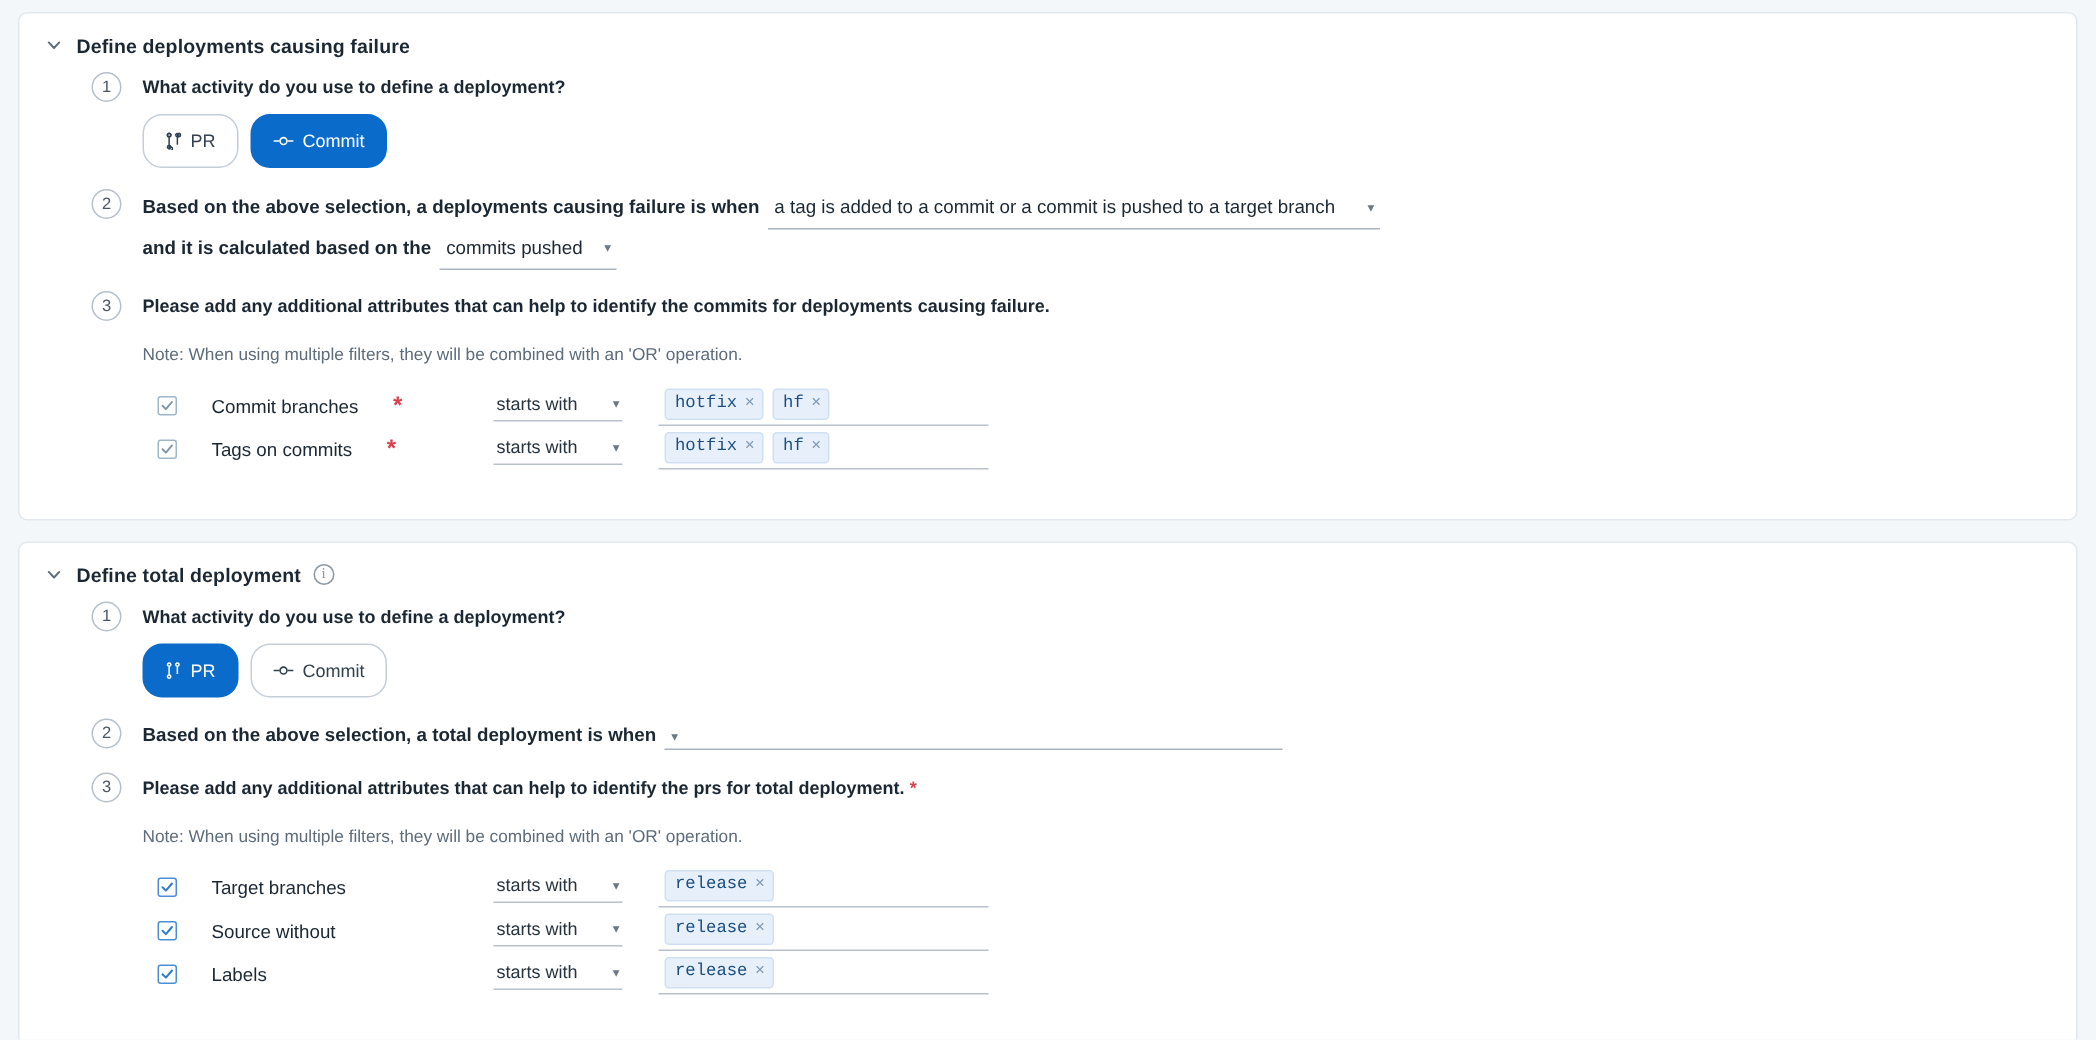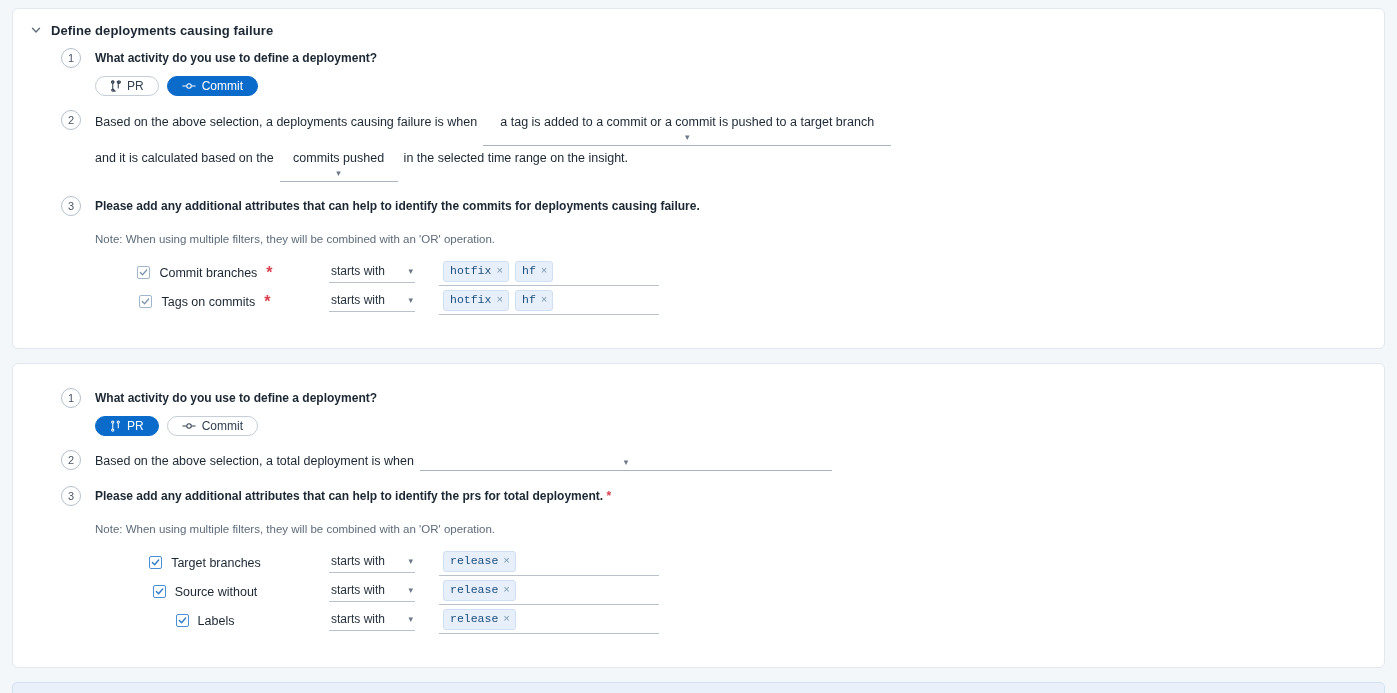--- a/index.html
+++ b/index.html
@@ -90,21 +90,21 @@
     color: #1b2733;
   }
   .req { color: #d93f4c; font-weight: bold; }
 
   
   .activity-row { display: flex; gap: 8px; margin-top: 8px; }
   .pill {
     display: inline-flex;
     align-items: center;
     gap: 6px;
-    height: 20px;
+    height: 36px;
     padding: 0 14px;
     border-radius: 13px;
     border: 1px solid #c5cdd6;
     background: #fff;
     color: #31404f;
     font-size: 12px;
     cursor: pointer;
   }
   .pill.selected {
     background: #0b6bcb;
@@ -116,32 +116,31 @@
   
   .sentence {
     display: flex;
     align-items: baseline;
     flex-wrap: wrap;
     gap: 6px;
     font-size: 12.5px;
     font-weight: bold;
     line-height: 22px;
   }
-  .sentence .plain { font-weight: normal; }
+  .sentence .plain { font-weight: bold; }
   .underline-select {
     display: inline-flex;
     align-items: center;
     justify-content: space-between;
     border-bottom: 1px solid #aab4bf;
     font-weight: normal;
     color: #1b2733;
     font-size: 12.5px;
     padding: 1px 4px 3px 4px;
     cursor: pointer;
-    flex-direction: column;
   }
   .underline-select .caret { color: #6b7886; font-size: 9px; line-height: 9px; }
   .us-wide { min-width: 408px; }
   .us-wide2 { min-width: 412px; }
   .us-mid { min-width: 118px; }
 
   .note {
     font-size: 11.5px;
     color: #5d6b7a;
     font-weight: normal;
@@ -152,24 +151,23 @@
   
   .filters { margin-top: 10px; margin-left: 10px; }
   .filter-row {
     display: flex;
     align-items: center;
     height: 29px;
   }
   .fr-check {
     display: flex;
     align-items: center;
-    gap: 9px;
+    gap: 23px;
     width: 200px;
     flex: 0 0 200px;
-    justify-content: center;
   }
   .checkbox {
     width: 13px; height: 13px;
     border: 1px solid #4a8fd6;
     border-radius: 2px;
     background: #fff;
     display: inline-flex;
     align-items: center;
     justify-content: center;
     flex: 0 0 auto;
@@ -304,21 +302,20 @@
               <span>a tag is added to a commit or a commit is pushed to a target branch</span>
               <span class="caret">▾</span>
             </span>
           </div>
           <div class="sentence">
             <span class="plain">and it is calculated based on the</span>
             <span class="underline-select us-mid">
               <span>commits pushed</span>
               <span class="caret">▾</span>
             </span>
-            <span class="plain">in the selected time range on the insight.</span>
           </div>
         </div>
       </div>
 
       <div class="step">
         <div class="step-gutter">
           <span class="step-num">3</span>
         </div>
         <div class="step-body">
           <div class="step-label">Please add any additional attributes that can help to identify the commits for deployments causing failure.</div>
@@ -379,20 +376,29 @@
             </div>
           </div>
 
         </div>
       </div>
 
     </div>
   </div>
 
   <div class="card">
+    <div class="section-head">
+      <span class="chevron">
+        <svg width="12" height="12" viewBox="0 0 12 12">
+            <path d="M2.5 4.3 L6 8 L9.5 4.3" fill="none" stroke="#5d6b7a" stroke-width="1.3" stroke-linecap="round" stroke-linejoin="round"></path>
+          </svg>
+      </span>
+      <span class="section-title">Define total deployment</span>
+      <span class="info-dot">i</span>
+    </div>
 
     <div class="steps">
 
       <div class="step">
         <div class="step-gutter">
           <span class="step-num">1</span>
           <span class="step-line"></span>
         </div>
         <div class="step-body">
           <div class="step-label">What activity do you use to define a deployment?</div>

